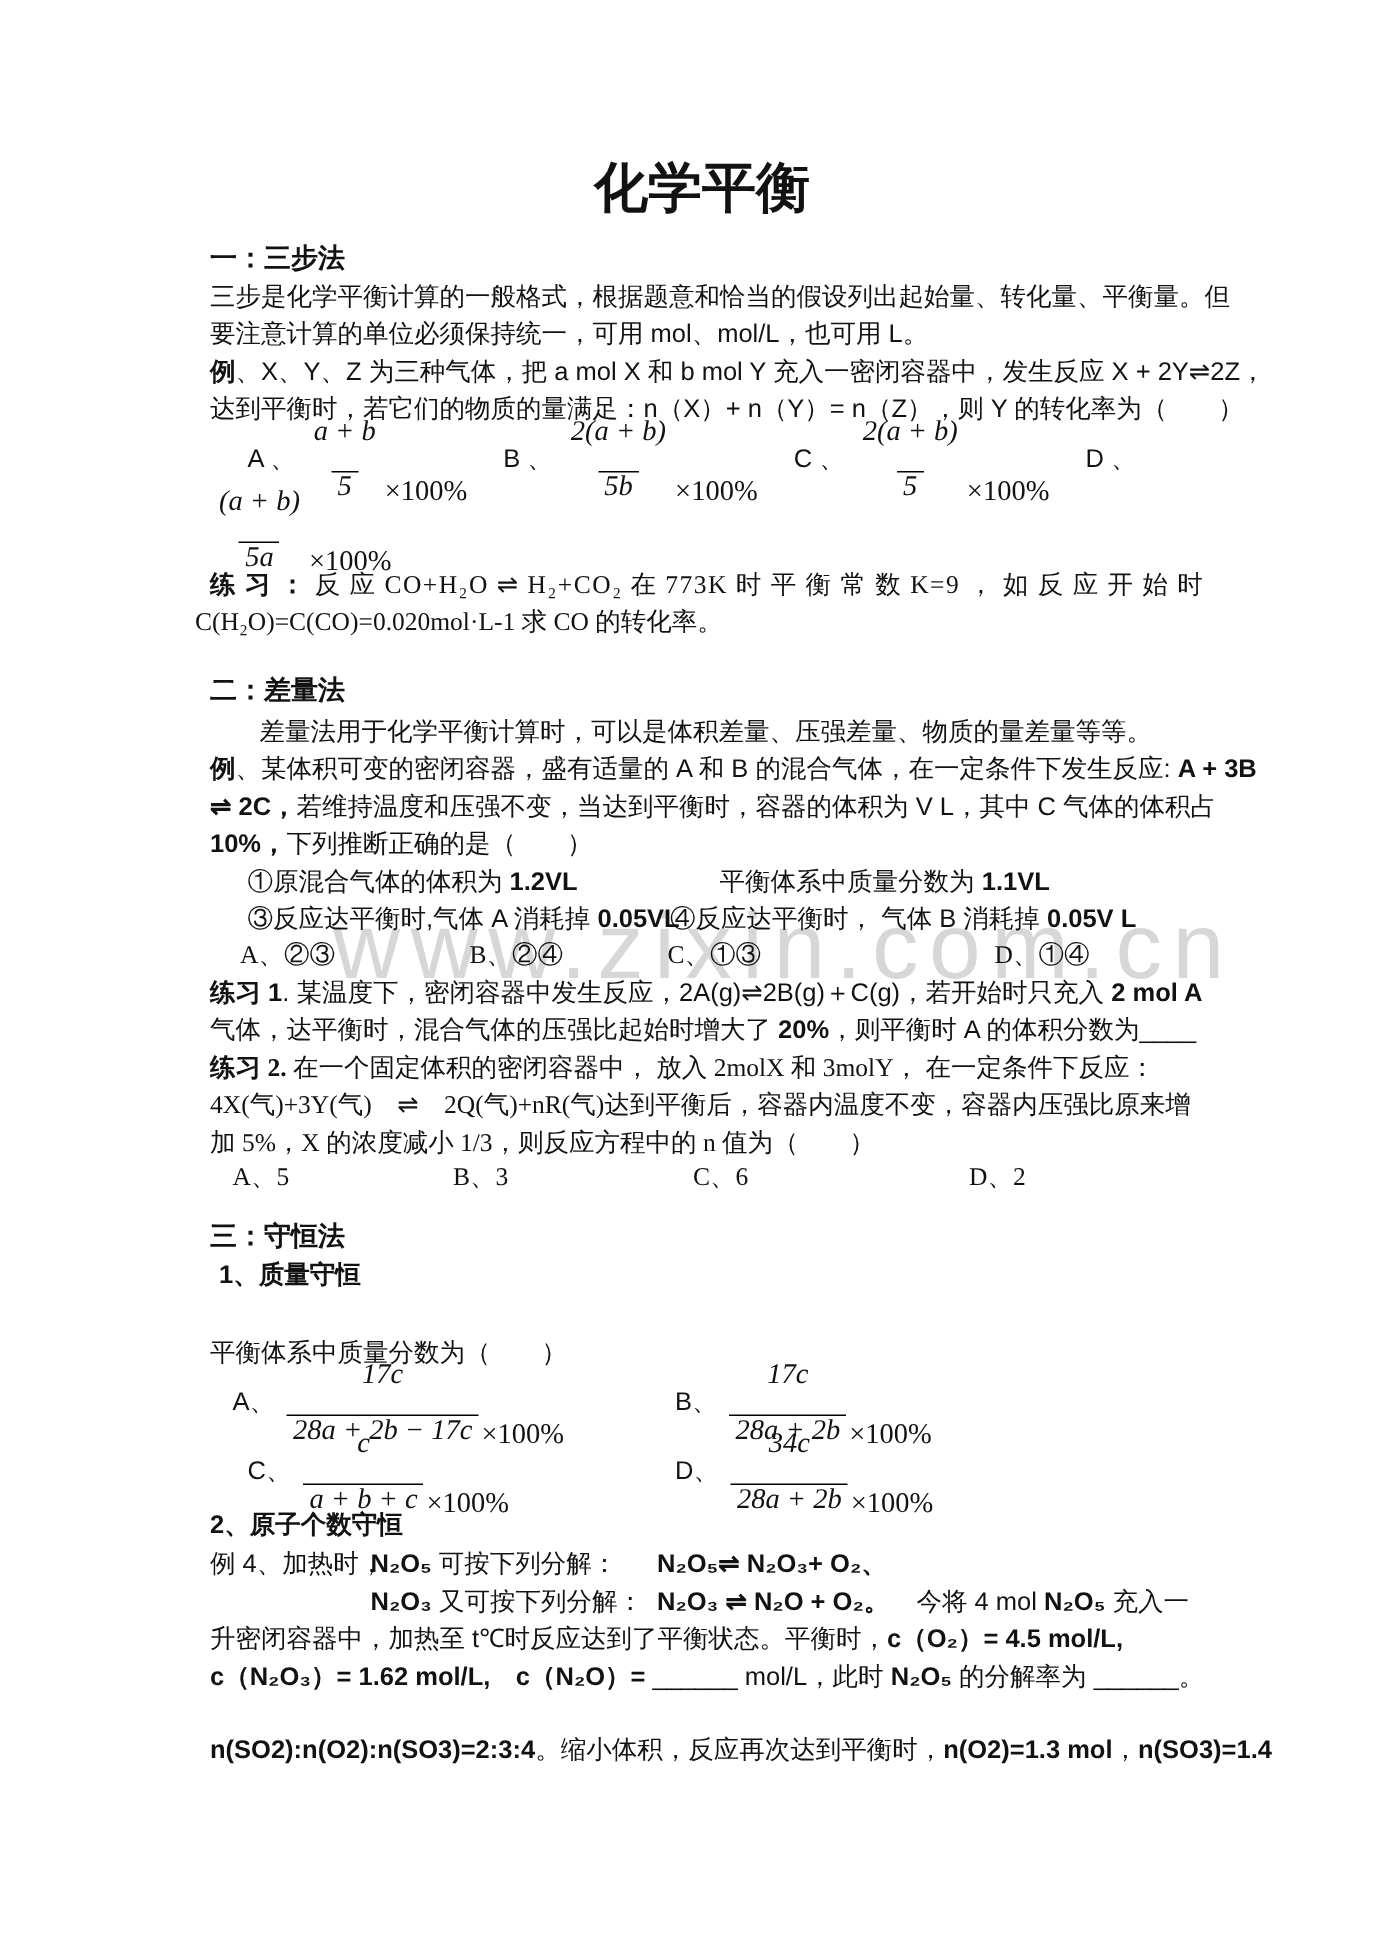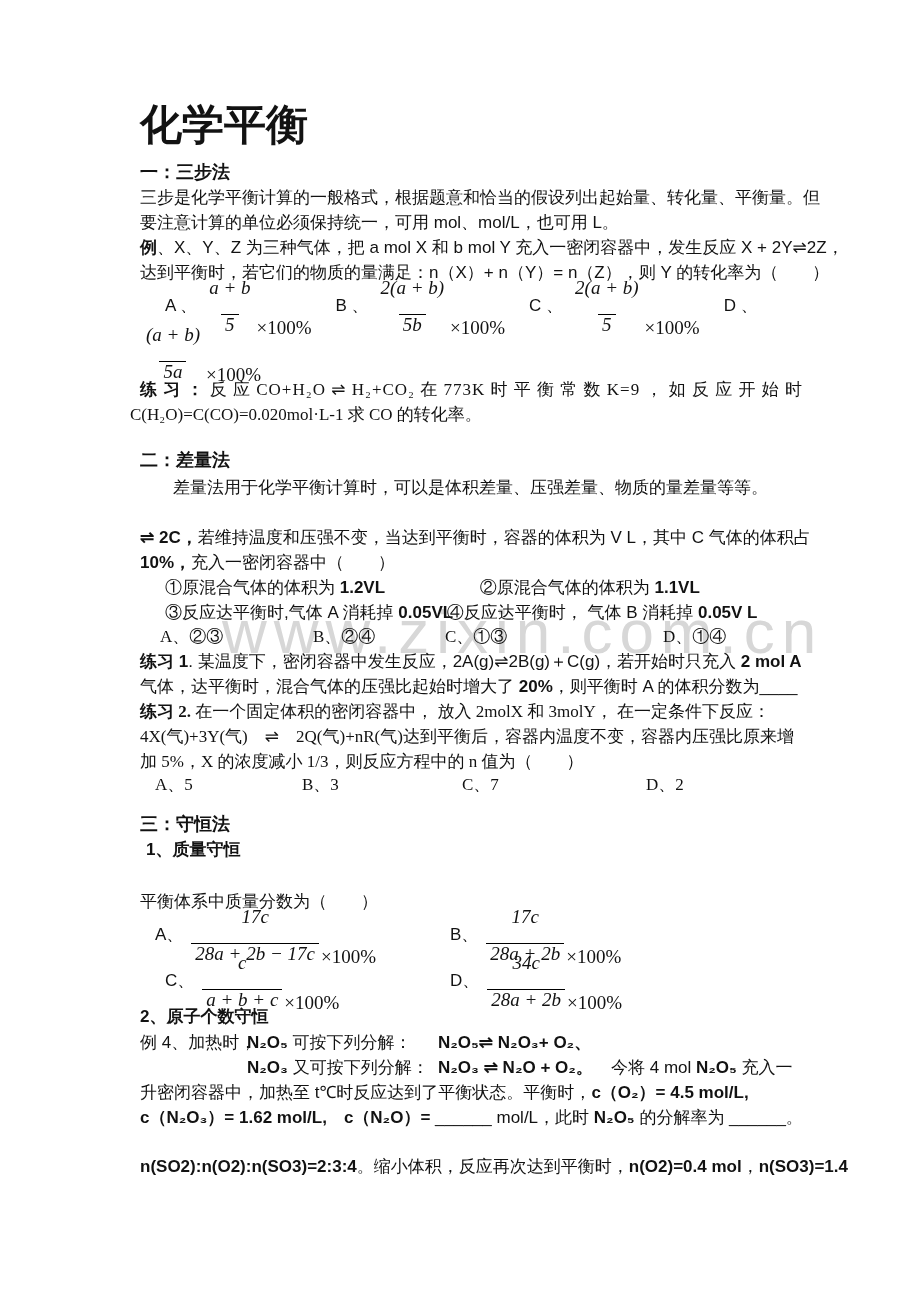--- a/index.html
+++ b/index.html
@@ -3,21 +3,21 @@
 <meta charset="utf-8">
 <style>
   html,body { margin:0; padding:0; background:#ffffff; }
   body { width:920px; height:1302px; position:relative; overflow:hidden;
          font-family:"Liberation Sans", sans-serif; color:#121212; }
   .page { position:absolute; inset:0; width:920px; height:1302px; background:#fff; }
   .wm { position:absolute; left:222px; top:596px; font-size:62px; letter-spacing:7px;
         color:#d7d7d7; font-family:"Liberation Sans", sans-serif; z-index:0; white-space:nowrap; }
   .ln { position:absolute; left:140px; width:680px; font-size:17px; line-height:22px;
         white-space:nowrap; z-index:1; }
-  .title { top:103px; width:656px; font-size:42px; line-height:44px; font-weight:bold; }
+  .title { top:103px; width:656px; text-align:center; font-size:36px; line-height:44px; font-weight:bold; }
   .hd { font-size:18px; font-weight:bold; }
   .b { font-weight:bold; }
   .ty { font-family:"Liberation Serif", serif; }
   .sp { letter-spacing:1px; }
   
   .frac { display:inline-flex; flex-direction:column; align-items:center; vertical-align:middle;
           font-family:"Liberation Serif", serif; font-style:italic; font-size:19px; margin:0 2px;gap:16px; }
   .fn { line-height:20px; padding:0 4px; }
   .fd { line-height:20px; padding:0 4px; border-top:1.6px solid #000; }
   .pct { font-family:"Liberation Serif", serif; font-size:19px; vertical-align:middle;margin-top:44px; }
@@ -78,45 +78,46 @@
         <span class="fd">5a</span>
       </span>
     <span class="pct">×100%</span>
   </div>
 
   <div class="ln ty sp" style="top:379px"><span class="b">练 习 ：</span><span> 反 应  CO+H₂O ⇌ H₂+CO₂ 在  773K 时 平 衡 常 数  K=9 ，  如 反 应 开 始 时</span></div>
   <div class="ln ty" style="top:404px; left:130px">C(H₂O)=C(CO)=0.020mol·L-1 求 CO 的转化率。</div>
 
   <div class="ln hd" style="top:449px">二：差量法</div>
   <div class="ln" style="top:477px; left:173px">差量法用于化学平衡计算时，可以是体积差量、压强差量、物质的量差量等等。</div>
+  <div class="ln" style="top:502px"><span class="b">例</span><span>、某体积可变的密闭容器，盛有适量的 A 和 B 的混合气体，在一定条件下发生反应: </span><span class="b">A + 3B</span></div>
   <div class="ln" style="top:527px"><span class="b">⇌ 2C，</span><span>若维持温度和压强不变，当达到平衡时，容器的体积为 V L，其中 C 气体的体积占</span></div>
-  <div class="ln" style="top:552px"><span class="b">10%，</span><span>充入一密闭容器中（　　）</span></div>
+  <div class="ln" style="top:552px"><span class="b">10%，</span><span>下列推断正确的是（　　）</span></div>
 
   <div class="ln" style="top:577px">
     <span class="g" style="margin-left:25px; width:310px"><span>①原混合气体的体积为 </span><span class="b">1.2VL</span></span>
-    <span class="g"><span>②原混合气体的体积为 </span><span class="b">1.1VL</span></span>
+    <span class="g"><span>平衡体系中质量分数为 </span><span class="b">1.1VL</span></span>
   </div>
   <div class="ln" style="top:602px">
     <span class="g" style="margin-left:25px; width:277px"><span>③反应达平衡时,气体 A 消耗掉 </span><span class="b">0.05VL</span></span>
     <span class="g"><span>④反应达平衡时， 气体 B 消耗掉 </span><span class="b">0.05V L</span></span>
   </div>
 
   <div class="ln ty" style="top:626px">
     <span class="g" style="margin-left:20px; width:153px">A、②③</span><span class="g" style="width:132px">B、②④</span><span class="g" style="width:218px">C、①③</span><span class="g">D、①④</span>
   </div>
 
   <div class="ln" style="top:651px"><span class="b">练习 1</span><span>. 某温度下，密闭容器中发生反应，2A(g)⇌2B(g)＋C(g)，若开始时只充入 </span><span class="b">2 mol A</span></div>
   <div class="ln" style="top:676px"><span>气体，达平衡时，混合气体的压强比起始时增大了 </span><span class="b">20%</span><span>，则平衡时 A 的体积分数为____</span></div>
 
   <div class="ln ty" style="top:701px"><span class="b">练习 2.</span><span> 在一个固定体积的密闭容器中， 放入 2molX 和 3molY， 在一定条件下反应：</span></div>
   <div class="ln ty" style="top:726px">4X(气)+3Y(气)　⇌　2Q(气)+nR(气)达到平衡后，容器内温度不变，容器内压强比原来增</div>
   <div class="ln ty" style="top:751px">加 5%，X 的浓度减小 1/3，则反应方程中的 n 值为（　　）</div>
 
   <div class="ln ty" style="top:774px">
-    <span class="g" style="margin-left:15px; width:147px">A、5</span><span class="g" style="width:160px">B、3</span><span class="g" style="width:184px">C、7</span><span class="g">D、2</span>
+    <span class="g" style="margin-left:15px; width:147px">A、5</span><span class="g" style="width:160px">B、3</span><span class="g" style="width:184px">C、6</span><span class="g">D、2</span>
   </div>
 
   <div class="ln hd" style="top:813px">三：守恒法</div>
   <div class="ln b" style="top:839px; left:146px">1、质量守恒</div>
   <div class="ln" style="top:891px">平衡体系中质量分数为（　　）</div>
 
   <div class="ln fxrow" style="top:912px">
     <span class="fxcol" style="width:295px; margin-left:15px">
       <span class="optlabel">A、</span>
       <span class="frac">
@@ -157,15 +158,15 @@
 
   <div class="ln" style="top:1032px">
     <span class="g" style="width:107px">例 4、加热时，</span><span class="g" style="width:191px"><span class="b">N₂O₅</span><span> 可按下列分解：</span></span><span class="b">N₂O₅⇌ N₂O₃+ O₂、</span>
   </div>
   <div class="ln" style="top:1057px">
     <span class="g" style="width:107px"></span><span class="g" style="width:191px"><span class="b">N₂O₃</span><span> 又可按下列分解：</span></span><span class="g b" style="width:173px">N₂O₃ ⇌ N₂O + O₂。</span><span>今将 4 mol </span><span class="b">N₂O₅</span><span> 充入一</span>
   </div>
   <div class="ln" style="top:1082px"><span>升密闭容器中，加热至 t℃时反应达到了平衡状态。平衡时，</span><span class="b">c（O₂）= 4.5 mol/L,</span></div>
   <div class="ln" style="top:1107px"><span class="b">c（N₂O₃）= 1.62 mol/L,　c（N₂O）= </span><span>______ mol/L</span><span>，此时 </span><span class="b">N₂O₅</span><span> 的分解率为 ______。</span></div>
 
-  <div class="ln" style="top:1156px"><span class="b">n(SO2):n(O2):n(SO3)=2:3:4</span><span>。缩小体积，反应再次达到平衡时，</span><span class="b">n(O2)=0.4 mol</span><span>，</span><span class="b">n(SO3)=1.4</span></div>
+  <div class="ln" style="top:1156px"><span class="b">n(SO2):n(O2):n(SO3)=2:3:4</span><span>。缩小体积，反应再次达到平衡时，</span><span class="b">n(O2)=1.3 mol</span><span>，</span><span class="b">n(SO3)=1.4</span></div>
 
 </div>
 
 </body></html>

